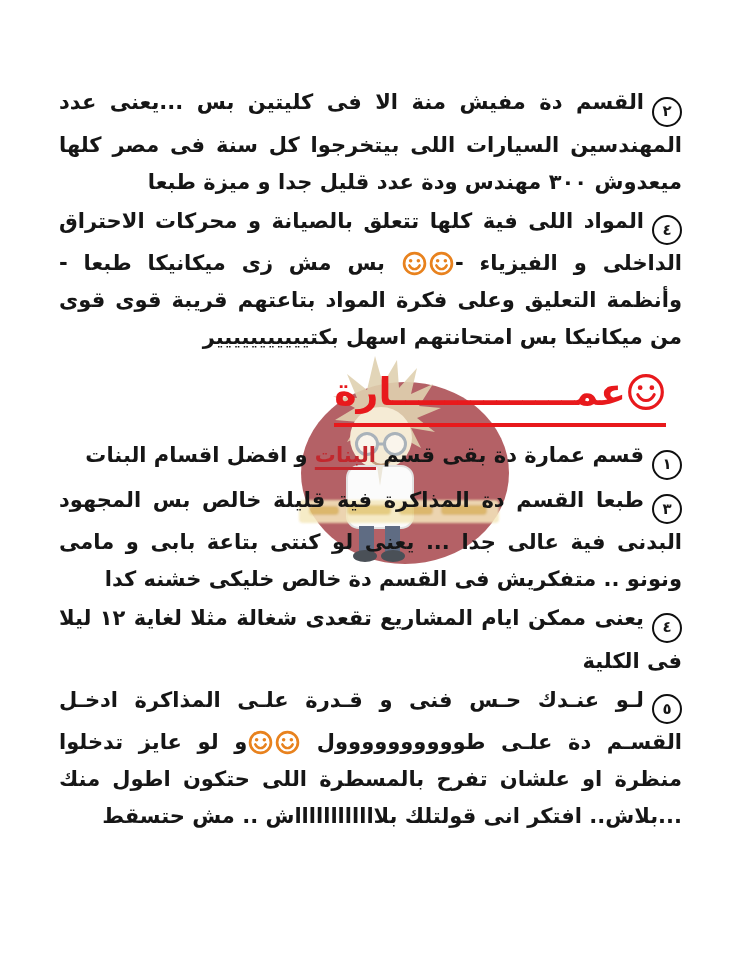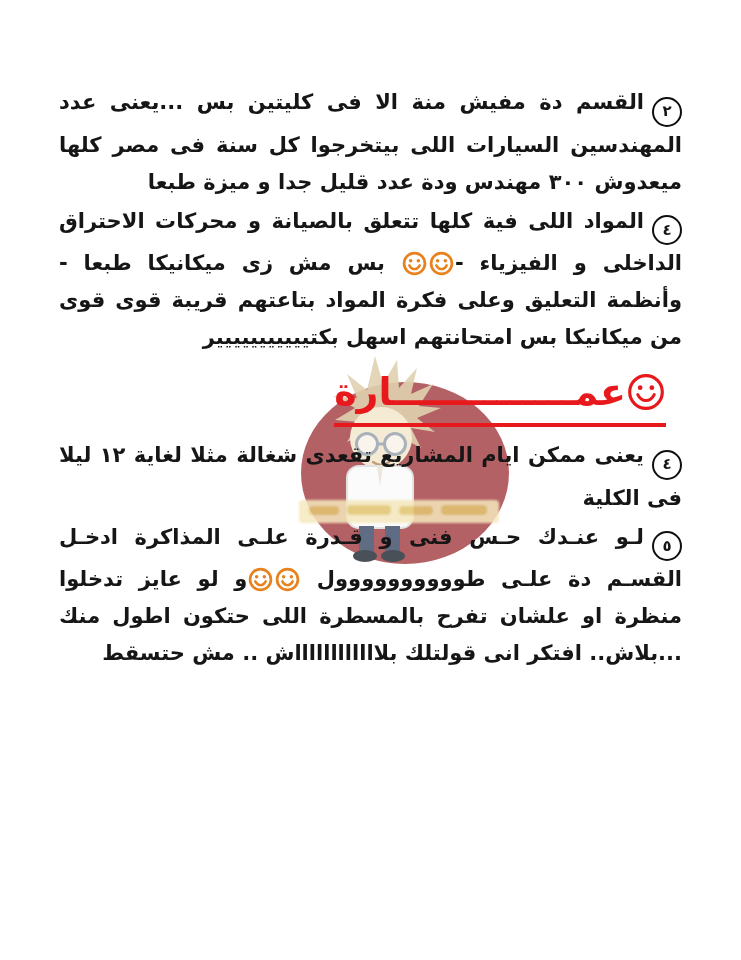--- a/index.html
+++ b/index.html
@@ -104,20 +104,22 @@
             <circle cx="8.3" cy="9.3" r="1.5" fill="currentColor"></circle>
             <circle cx="15.7" cy="9.3" r="1.5" fill="currentColor"></circle>
             <path d="M6.8 13.6c1.2 2.5 3 3.8 5.2 3.8s4-1.3 5.2-3.8" fill="none" stroke="currentColor" stroke-width="1.9" stroke-linecap="round"></path>
           </svg>
         </span>
         <span class="heading-text">عمــــــــــــــارة</span>
       </span>
     </div>
 
     <section class="points">
+        <p class="point"><span class="circled-num">١</span><span>قسم عمارة دة بقى قسم </span><span class="hl-link">البنات</span><span> و افضل اقسام البنات</span></p>
+        <p class="point"><span class="circled-num">٣</span><span>طبعا القسم دة المذاكرة فية قليلة خالص بس المجهود البدنى فية عالى جدا ... يعنى لو كنتى بتاعة بابى و مامى ونونو .. متفكريش فى القسم دة خالص خليكى خشنه كدا</span></p>
         <p class="point"><span class="circled-num">٤</span><span>يعنى ممكن ايام المشاريع تقعدى شغالة مثلا لغاية ١٢ ليلا فى الكلية</span></p>
         <p class="point"><span class="circled-num">٥</span><span>لـو عنـدك حـس فنى و قـدرة علـى المذاكرة ادخـل القسـم دة علـى طوووووووووول </span><span class="smiley-wrap smiley-orange"><svg viewBox="0 0 24 24" width="25" height="25">
               <circle cx="12" cy="12" r="10" fill="none" stroke="currentColor" stroke-width="2.6"></circle>
               <circle cx="8.3" cy="9.4" r="1.7" fill="currentColor"></circle>
               <circle cx="15.7" cy="9.4" r="1.7" fill="currentColor"></circle>
               <path d="M7 13.8c1.2 2.4 2.9 3.6 5 3.6s3.8-1.2 5-3.6" fill="none" stroke="currentColor" stroke-width="2.3" stroke-linecap="round"></path>
             </svg></span><span class="smiley-wrap smiley-orange"><svg viewBox="0 0 24 24" width="25" height="25">
               <circle cx="12" cy="12" r="10" fill="none" stroke="currentColor" stroke-width="2.6"></circle>
               <circle cx="8.3" cy="9.4" r="1.7" fill="currentColor"></circle>
               <circle cx="15.7" cy="9.4" r="1.7" fill="currentColor"></circle>

